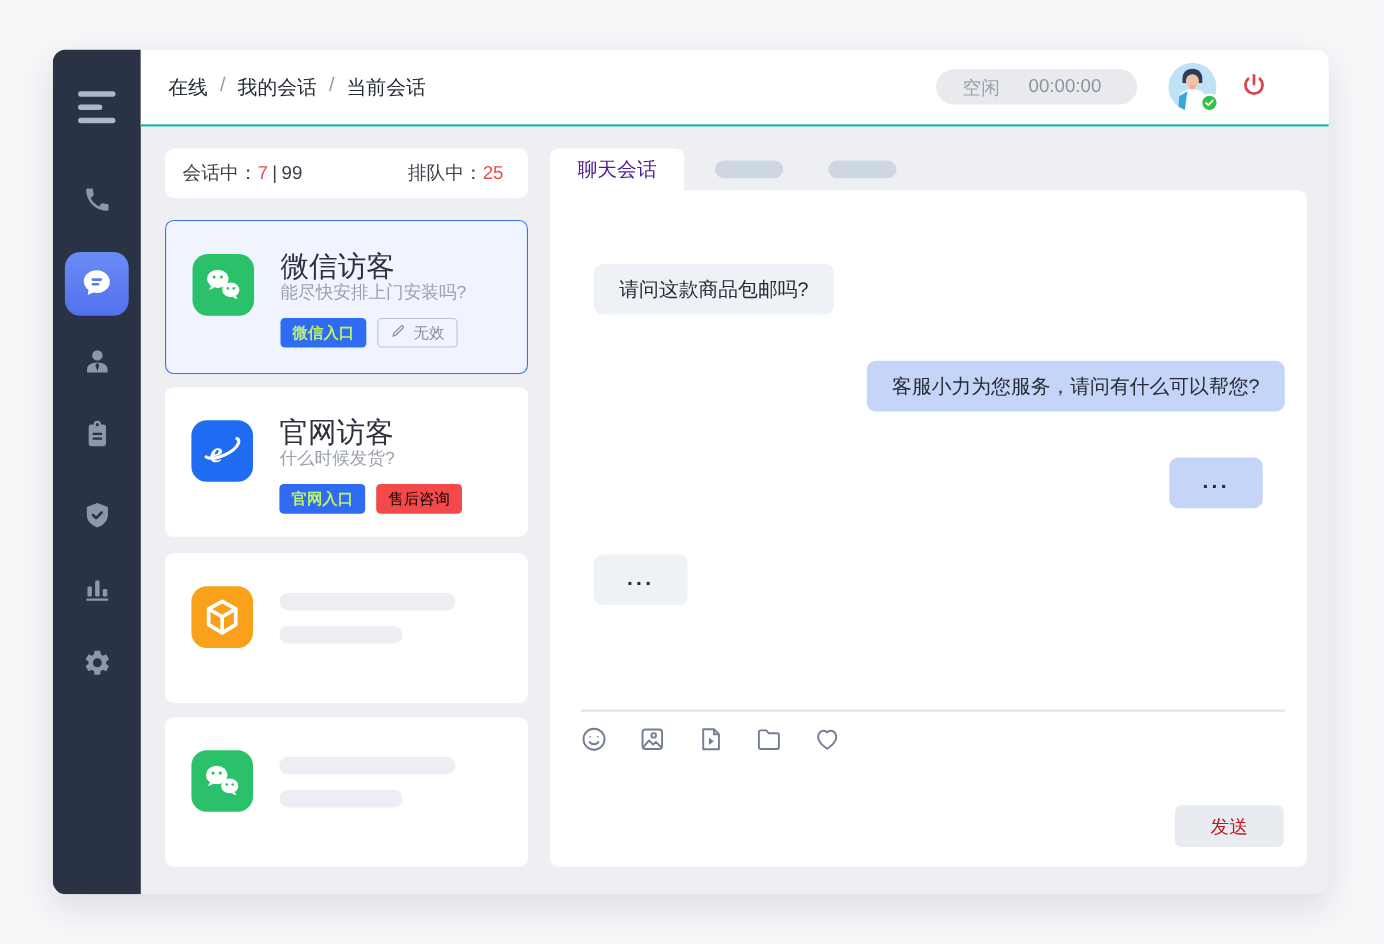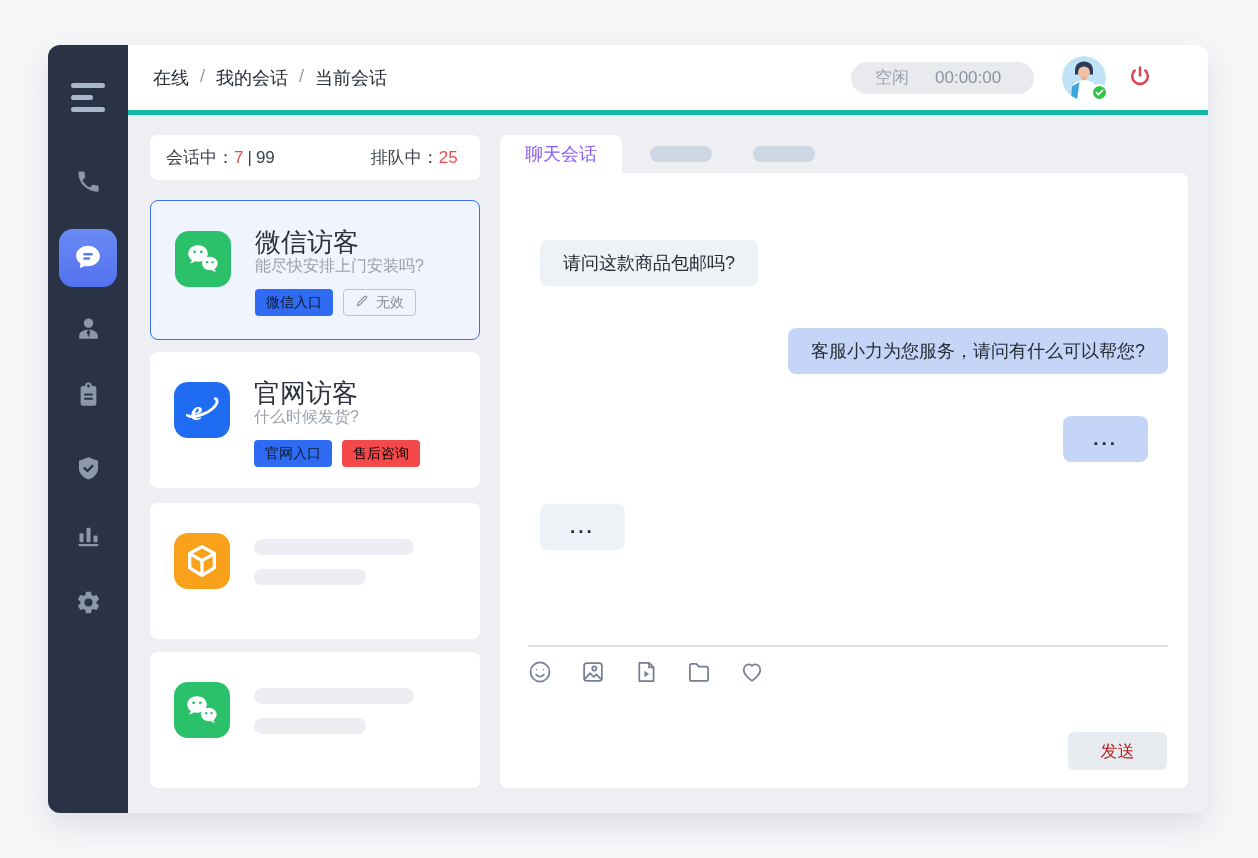--- a/index.html
+++ b/index.html
@@ -17,21 +17,21 @@
     color:#8d97ab; display:flex; align-items:center; justify-content:center; cursor:pointer; }
   .nav-item svg { width:27px; height:27px; }
   .nav-active { position:absolute; left:11px; top:184px; width:58px; height:58px; border:none; cursor:pointer;
     border-radius:14px; background:linear-gradient(180deg,#6b8bf5,#5271ee);
     display:flex; align-items:center; justify-content:center; }
   .nav-active svg { width:30px; height:30px; }
 
   
   .topbar { position:absolute; left:80px; top:0; width:1080px; height:70px; background:#fff;
     display:flex; align-items:center; justify-content:space-between;
-    padding:0 54px 0 25px; border-bottom:5px solid #14b8a6; }
+    padding:0 54px 0 25px; border-bottom:2px solid #14b8a6; }
   .breadcrumb { display:flex; gap:11px; font-size:18px; color:#262b35; }
   .breadcrumb .crumb { cursor:pointer; }
   .breadcrumb .sep { color:#949aa6; }
   .topbar-right { display:flex; align-items:center; }
   .status-pill { width:183px; height:32px; border-radius:16px; background:#e8eaee; cursor:pointer;
     display:flex; align-items:center; padding:0 24px; font-size:17px; color:#9aa1ad; }
   .status-pill .tm { margin-left:26px; color:#8d93a0; }
   .avatar { position:relative; width:44px; height:44px; margin-left:28px; cursor:pointer; }
   .avatar .badge { position:absolute; right:-2px; bottom:-1px; width:17px; height:17px; border-radius:50%;
     background:#35c24a; border:2px solid #fff; display:flex; align-items:center; justify-content:center; }
@@ -56,34 +56,34 @@
   .app-icon { position:absolute; left:24px; top:30px; width:56px; height:56px; border-radius:14px;
     display:flex; align-items:center; justify-content:center; }
   .app-icon svg { width:40px; height:40px; }
   .app-icon.wechat { background:#2bc16b; }
   .app-icon.web    { background:#1f6bf2; }
   .app-icon.pkg    { background:#f9a11b; }
   .s-title  { position:absolute; left:104px; top:24px; font-size:26px; font-weight:500; color:#2c313c; }
   .s-preview{ position:absolute; left:104px; top:55px; font-size:16px; color:#9aa0ac; }
   .tags { position:absolute; left:104px; top:88px; display:flex; gap:10px; }
   .tag { height:27px; display:flex; align-items:center; padding:0 11px; border-radius:4px; font-size:14px; }
-  .tag.blue { background:#2f6bf3; color:#0f172a; }
+  .tag.blue { background:#2f6bf3; color:#bef264;font-weight:bold; }
   .tag.red  { background:#f4494b; color:#000000; }
   .tag.outline { border:1.5px solid #bdc2cc; color:#878d99; gap:7px; cursor:pointer; background:transparent; }
   .tag.outline svg { width:14px; height:14px; }
   .skel { position:absolute; height:16px; border-radius:8px; background:#eceef3; }
   .skel.b1 { left:104px; top:36px; width:160px; }
   .skel.b2 { left:104px; top:66px; width:112px; }
 
   
   .chat-panel { position:absolute; left:452px; top:90px; width:688px; height:653px; }
   .tab-row { position:absolute; top:0; left:0; height:38px; width:100%; }
   .tab { position:absolute; left:0; top:0; width:122px; height:38px; background:#fff;
     border-radius:8px 8px 0 0; display:flex; align-items:center; justify-content:center;
-    font-size:18px; color:#8b5cf6; cursor:pointer; }
+    font-size:18px; color:#4c1d95; cursor:pointer; }
   .tab-pill { position:absolute; top:11px; width:62px; height:16px; border-radius:8px;
     background:#cdd6e3; border:none; cursor:pointer; }
   .tab-pill.p1 { left:150px; } .tab-pill.p2 { left:253px; }
   .chat-body { position:absolute; top:38px; left:0; width:688px; height:615px; background:#fff;
     border-radius:0 8px 8px 8px; padding-top:67px; }
   .msg-row { height:46px; margin-bottom:42px; display:flex; }
   .msg-row.left  { justify-content:flex-start; padding-left:40px; }
   .msg-row.right { justify-content:flex-end; padding-right:20px; }
   .msg-row.right.inset { padding-right:40px; }
   .bubble { height:46px; line-height:46px; border-radius:8px; padding:0 23px;

